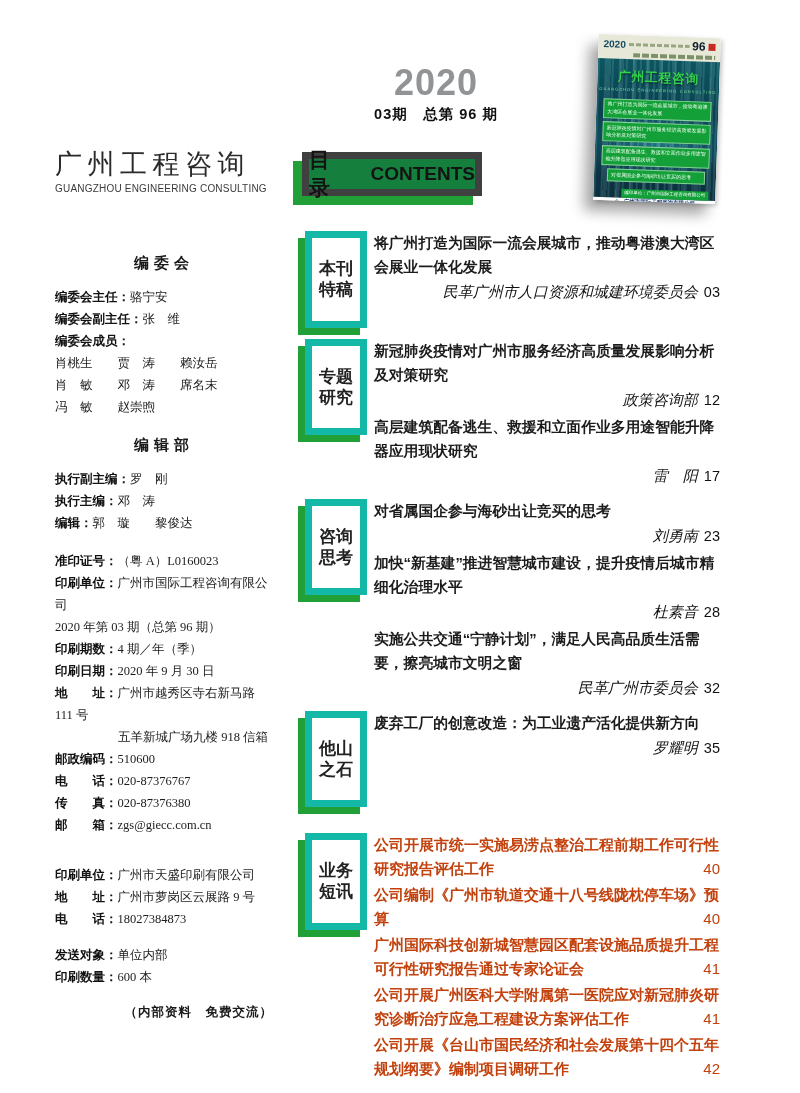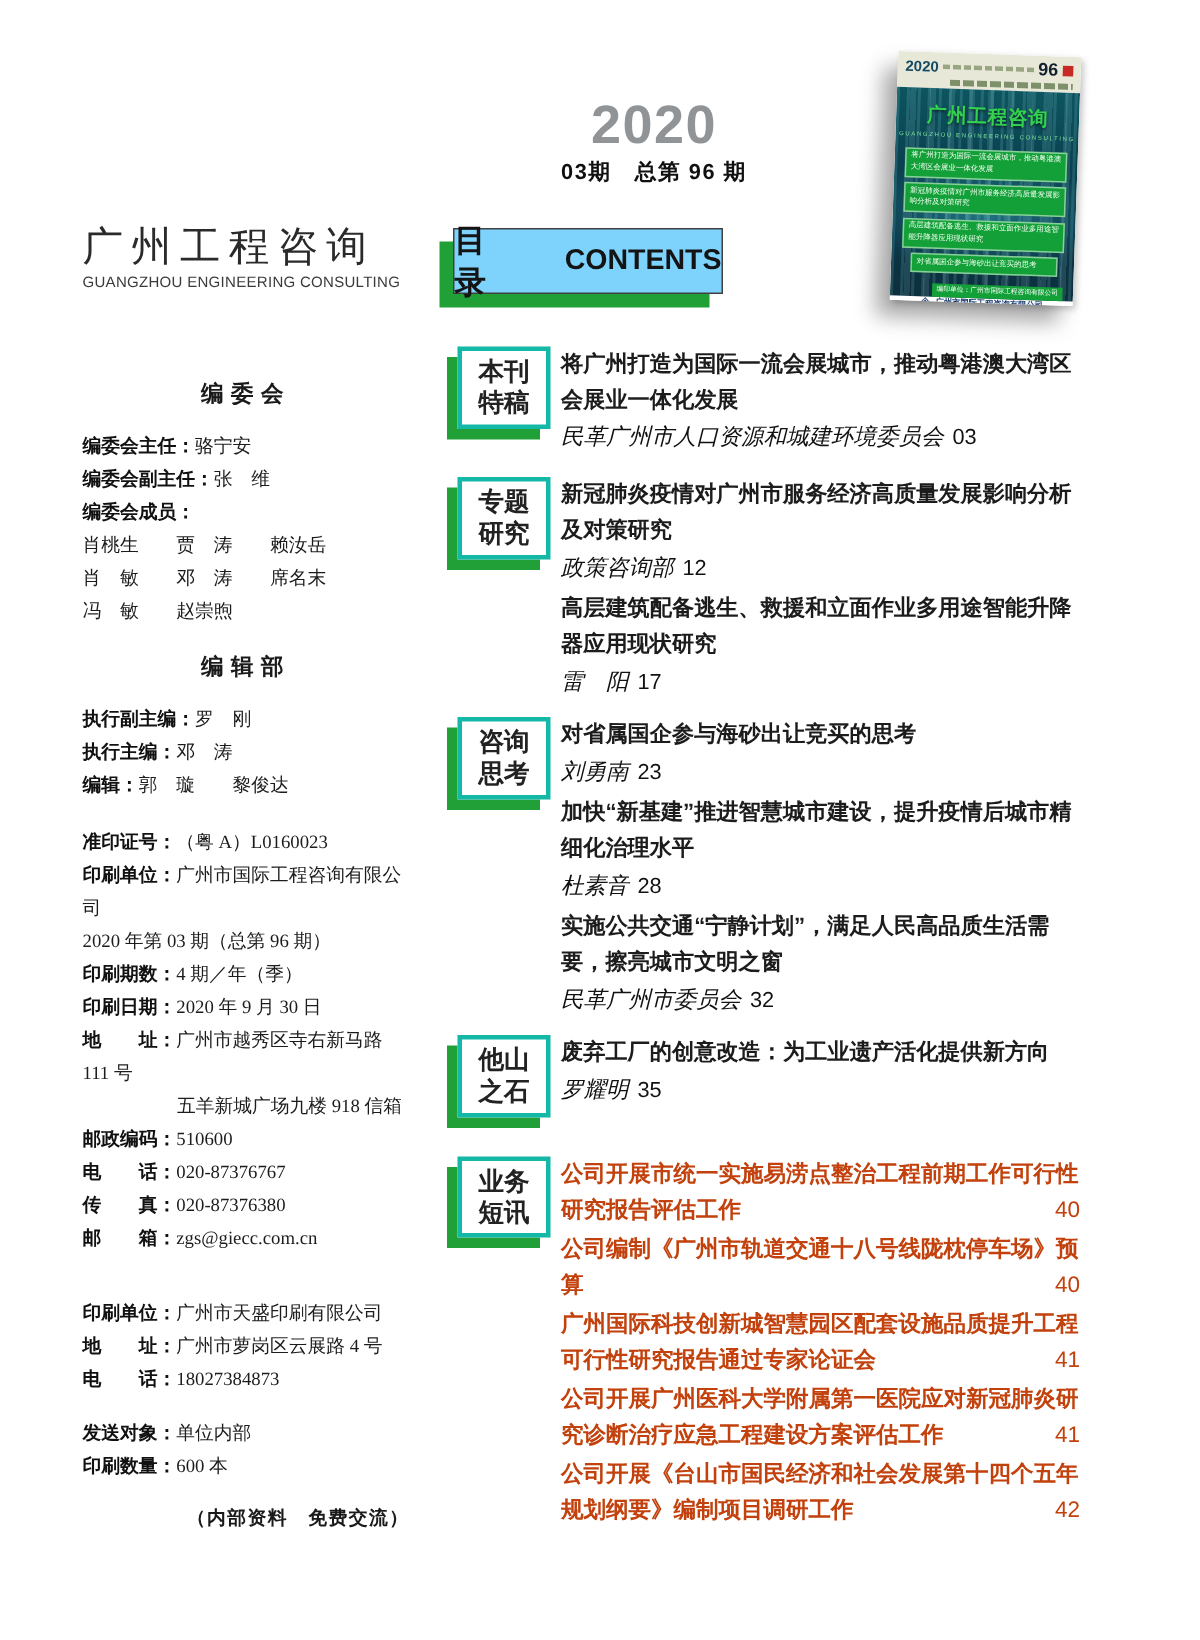--- a/index.html
+++ b/index.html
@@ -23,21 +23,21 @@
   .sb-note{margin-top:13px;text-align:right;font-size:12.5px;line-height:22px;
            font-family:"Liberation Serif",serif;font-weight:bold;letter-spacing:1px;}
 
   
   .year-block{position:absolute;left:330px;top:64px;width:212px;text-align:center;}
   .year{font-size:36px;line-height:38px;font-weight:bold;color:#919497;letter-spacing:1px;}
   .issue-line{margin-top:3px;font-size:14.5px;font-weight:bold;color:#101010;letter-spacing:1px;}
 
   
   .contents-box{position:absolute;left:302px;top:152px;width:180px;height:44px;box-sizing:border-box;
-    background:#7dd3fc;border:1px solid #404040;box-shadow:-9px 9px 0 0 #21a038;
+    background:#15803d;border:7px solid #404040;box-shadow:-9px 9px 0 0 #21a038;
     display:flex;align-items:center;justify-content:center;gap:15px;}
   .contents-cn{font-size:21px;font-weight:bold;letter-spacing:4px;color:#141414;}
   .contents-en{font-size:19px;font-weight:bold;color:#141414;}
 
   
   .cover{position:absolute;left:596px;top:36px;width:122px;height:166px;background:#fff;
     transform:rotate(2deg);box-shadow:-9px 11px 14px rgba(0,0,0,.35),2px 2px 4px rgba(0,0,0,.2);
     display:flex;flex-direction:column;overflow:hidden;}
   .cover-band{background:#e7e8d8;padding:2px 5px 2px;}
   .cover-band-row{display:flex;align-items:baseline;gap:3px;}
@@ -67,28 +67,28 @@
   .cover-logo::before{content:"◈";}
   .cover-logo{color:#1a3c7a;font-size:10px;line-height:1;}
   .cover-company{font-size:5.5px;font-weight:bold;color:#16386e;border-bottom:0.5px solid #9aa4b5;padding-bottom:1px;}
 
   
   .toc{position:absolute;left:298px;top:231px;width:424px;}
   .toc-section{display:flex;align-items:flex-start;margin-bottom:11px;}
   .toc-section.gap-md{margin-bottom:8px;}
   .toc-section.gap-lg{margin-bottom:26px;}
   .badge-col{flex:0 0 76px;width:76px;}
-  .badge{margin-left:7px;width:62px;box-sizing:border-box;background:#fff;border:3px solid #14b8a6;
+  .badge{margin-left:7px;width:62px;box-sizing:border-box;background:#fff;border:7px solid #14b8a6;
          box-shadow:-7px 7px 0 0 #21a038;text-align:center;font-weight:bold;font-size:17px;
-         line-height:1.25;padding:3px 0;color:#222;}
+         line-height:1.25;padding:20px 0;color:#222;}
   .badge span{display:block;}
   .articles{flex:1;width:348px;}
   .toc-article{margin-bottom:2px;}
   .toc-title{font-size:14.8px;line-height:24px;font-weight:bold;color:#1c1c1c;letter-spacing:0;}
-  .toc-author-line{line-height:26px;padding-right:2px;}
+  .toc-author-line{text-align:right;line-height:26px;padding-right:2px;}
   .toc-author{font-family:"Liberation Serif",serif;font-style:italic;font-size:15px;color:#111;}
   .toc-page{font-size:14.5px;color:#111;margin-left:6px;}
   .brief{display:flow-root;font-size:15px;line-height:24px;font-weight:bold;color:#c2410c;margin-bottom:2px;}
   .brief-page{float:right;font-weight:normal;padding-right:2px;}
 </style>
 </head>
 <body>
 
 <div id="page">
 
@@ -120,21 +120,21 @@
       <div class="sb-row"><span class="sb-label">地　　址：</span><span class="sb-value">广州市越秀区寺右新马路 111 号</span></div>
       <div class="sb-row indent"><span class="sb-value">五羊新城广场九楼 918 信箱</span></div>
       <div class="sb-row"><span class="sb-label">邮政编码：</span><span class="sb-value">510600</span></div>
       <div class="sb-row"><span class="sb-label">电　　话：</span><span class="sb-value">020-87376767</span></div>
       <div class="sb-row"><span class="sb-label">传　　真：</span><span class="sb-value">020-87376380</span></div>
       <div class="sb-row"><span class="sb-label">邮　　箱：</span><span class="sb-value">zgs@giecc.com.cn</span></div>
     </div>
 
     <div class="print">
       <div class="sb-row"><span class="sb-label">印刷单位：</span><span class="sb-value">广州市天盛印刷有限公司</span></div>
-      <div class="sb-row"><span class="sb-label">地　　址：</span><span class="sb-value">广州市萝岗区云展路 4 号</span></div>
+      <div class="sb-row"><span class="sb-label">地　　址：</span><span class="sb-value">广州市萝岗区云展路 9 号</span></div>
       <div class="sb-row"><span class="sb-label">电　　话：</span><span class="sb-value">18027384873</span></div>
     </div>
 
     <div class="dist">
       <div class="sb-row"><span class="sb-label">发送对象：</span><span class="sb-value">单位内部</span></div>
       <div class="sb-row"><span class="sb-label">印刷数量：</span><span class="sb-value">600 本</span></div>
     </div>
 
     <div class="sb-note">（内部资料　免费交流）</div>
   </div>

